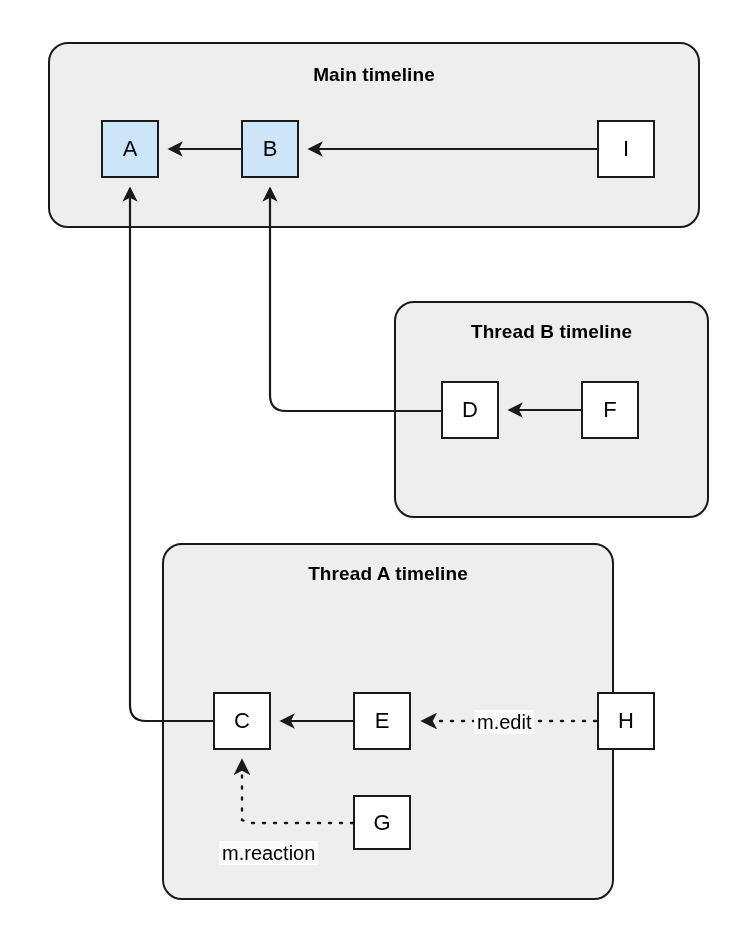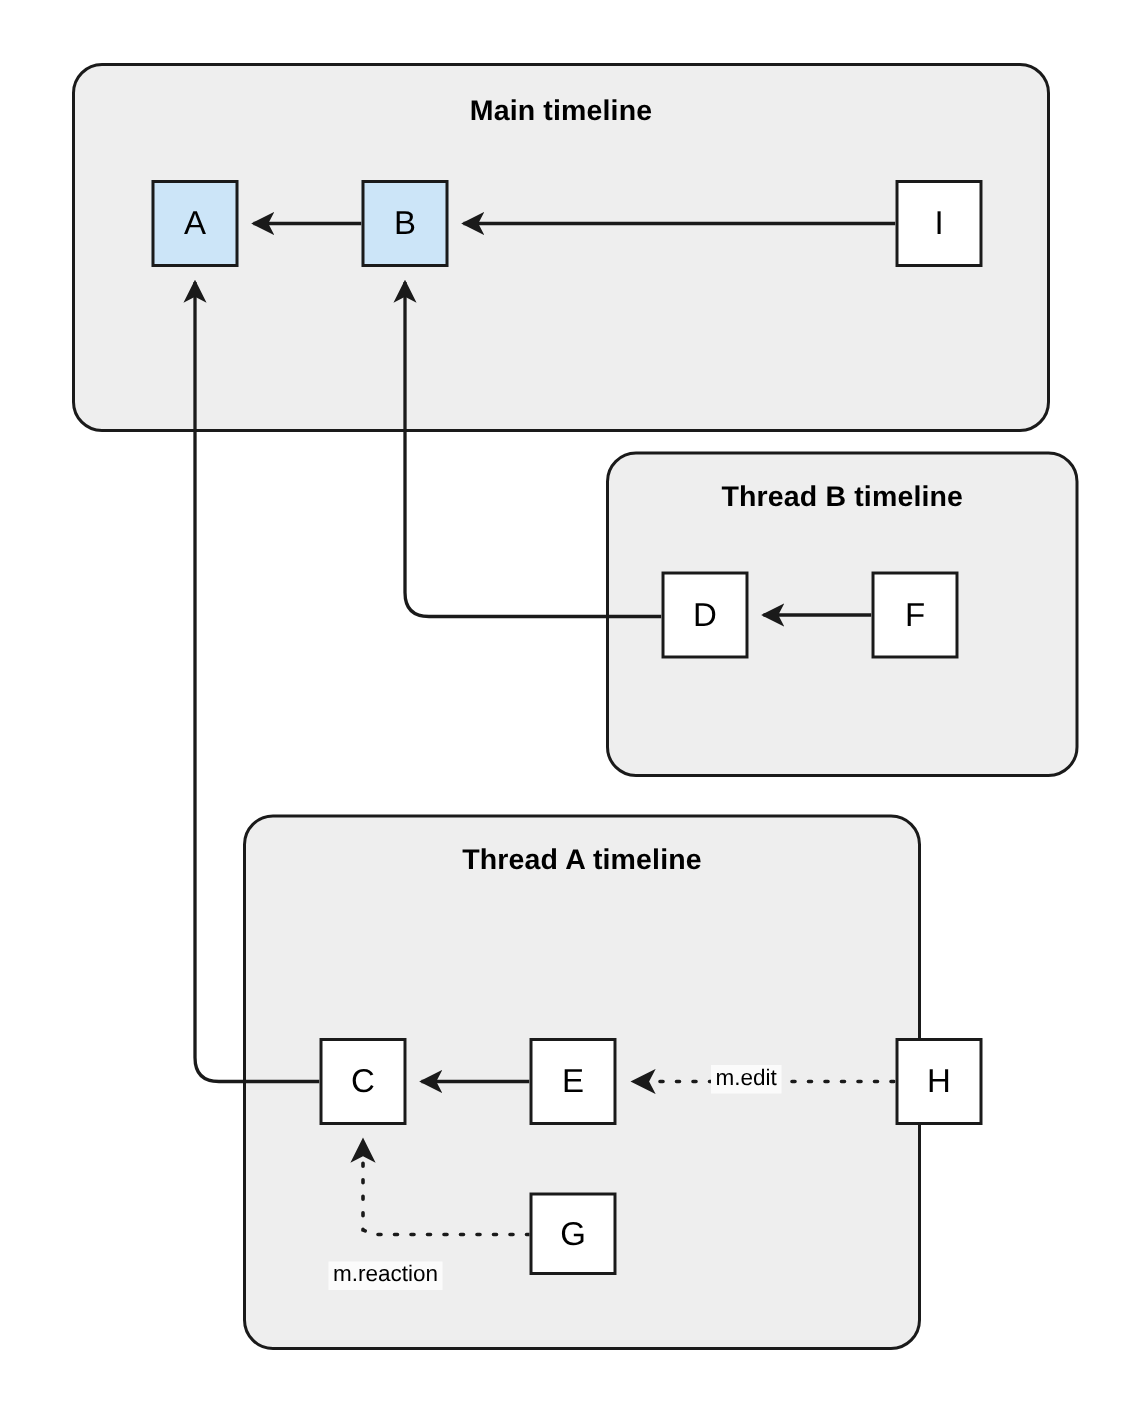--- a/index.html
+++ b/index.html
@@ -50,38 +50,38 @@
   .edge-layer {
     position: absolute;
     left: 0;
     top: 0;
     width: 756px;
     height: 942px;
     pointer-events: none;
   }
   .edge-label {
     position: absolute;
-    font-size: 15px;
+    font-size: 20px;
     color: #000000;
     background: #fbfbfb;
     padding: 1px 3px;
     white-space: nowrap;
     line-height: 1.1;
   }
 </style>
 </head>
 <body>
 
 <div id="canvas">
 
-  <div class="timeline-group" style="left:48px; top:42px; width:652px; height:246px;">
+  <div class="timeline-group" style="left:48px; top:42px; width:652px; height:186px;">
     <div class="group-title" style="top:20px;">Main timeline</div>
   </div>
 
-  <div class="timeline-group" style="left:404px; top:301px; width:315px; height:217px;">
+  <div class="timeline-group" style="left:394px; top:301px; width:315px; height:217px;">
     <div class="group-title" style="top:18px;">Thread B timeline</div>
   </div>
 
   <div class="timeline-group" style="left:162px; top:543px; width:452px; height:357px;">
     <div class="group-title" style="top:18px;">Thread A timeline</div>
   </div>
 
   <svg class="edge-layer" viewBox="0 0 756 942">
     <defs>
       <marker id="arrowhead" viewBox="0 0 10 10" refX="9" refY="5" markerWidth="7" markerHeight="7" orient="auto-start-reverse">

